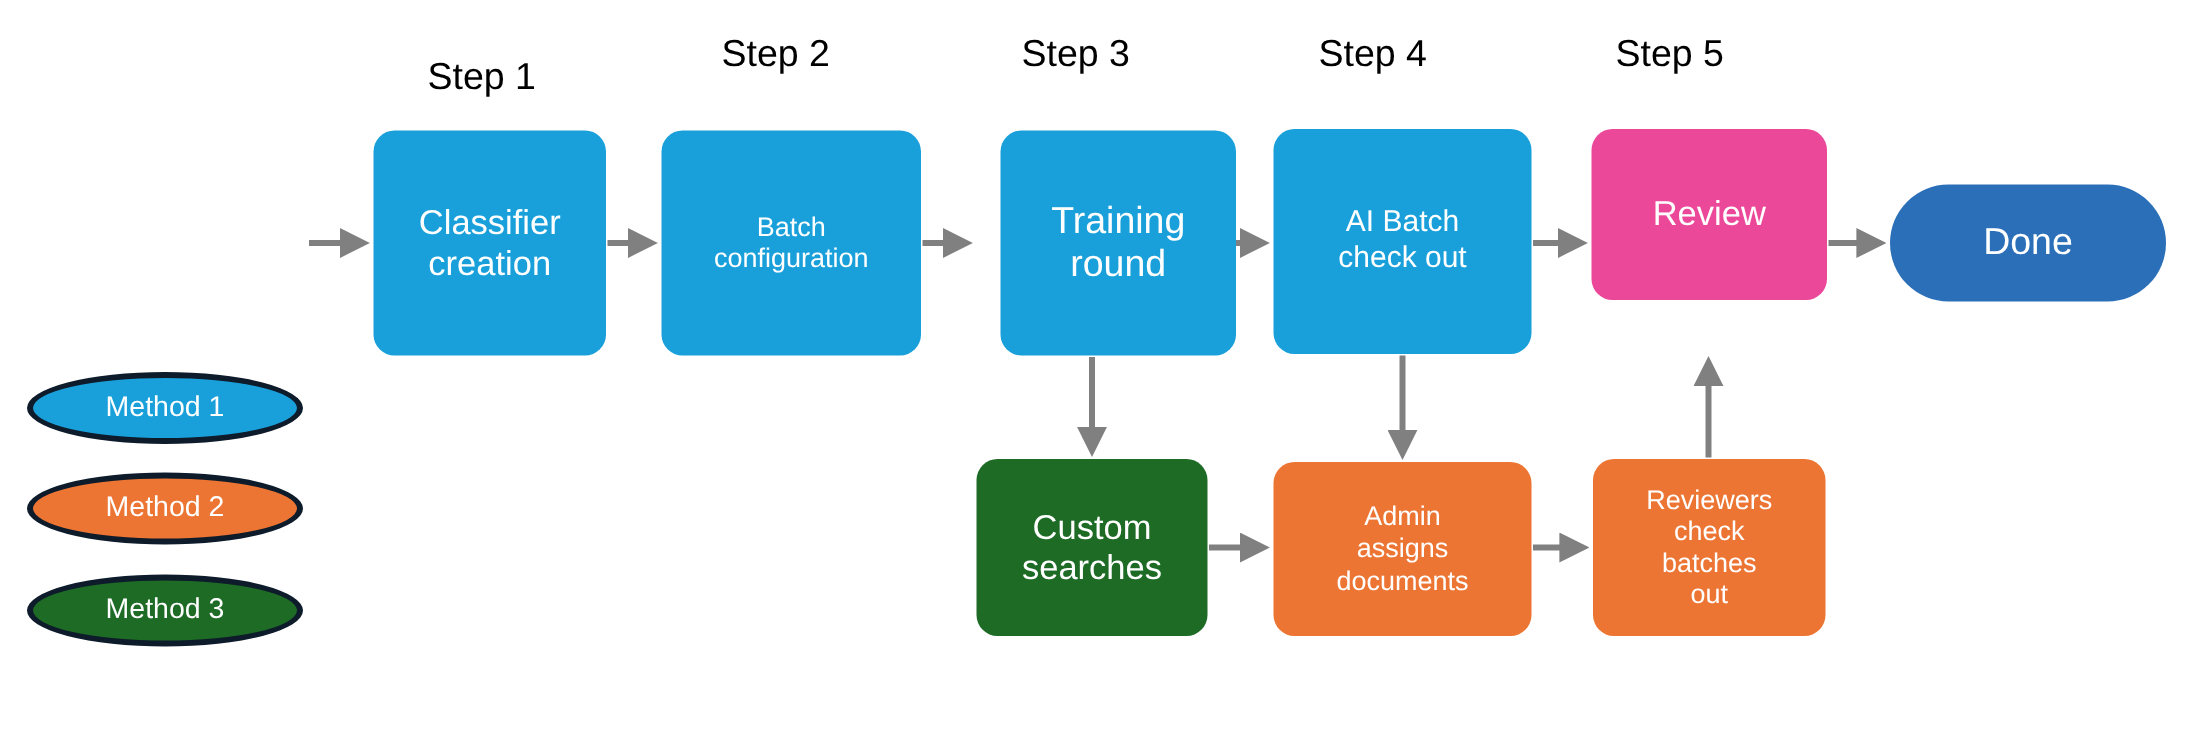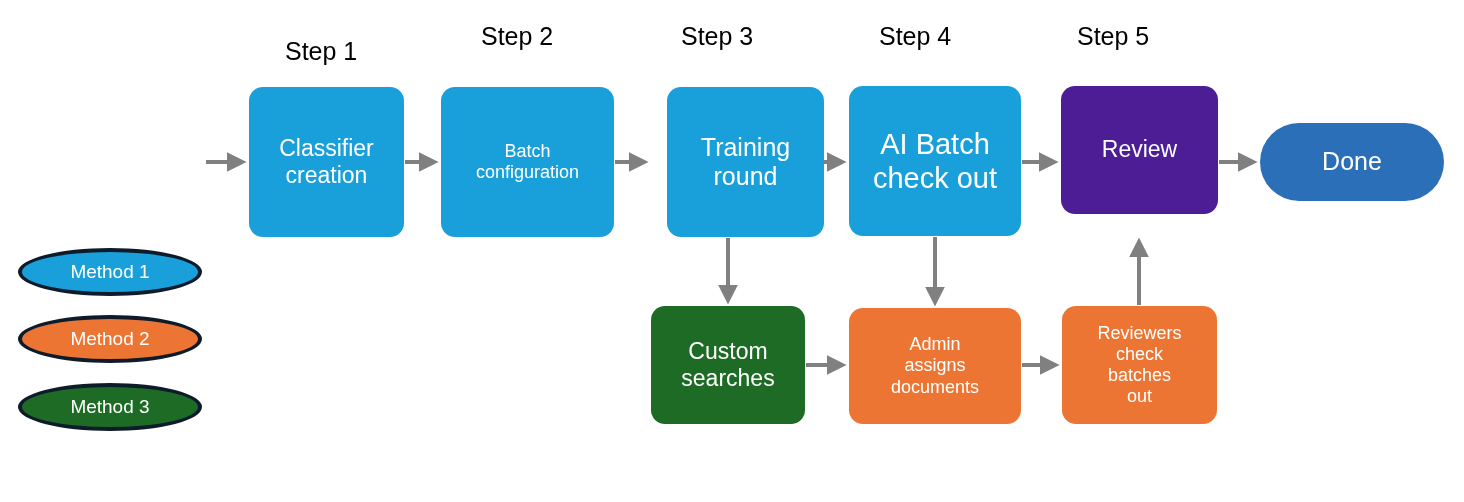--- a/index.html
+++ b/index.html
@@ -140,26 +140,26 @@
   <div class="node node-box" style="left:441px; top:87px; width:173px; height:150px; background:#19A0DB; font-size:18px;">
     <span class="node-label">Batch
 configuration</span>
   </div>
 
   <div class="node node-box" style="left:651px; top:87px; width:157px; height:150px; background:#19A0DB; font-size:25px;margin-left:16px;">
     <span class="node-label">Training
 round</span>
   </div>
 
-  <div class="node node-box" style="left:849px; top:86px; width:172px; height:150px; background:#19A0DB; font-size:29px;">
+  <div class="node node-box" style="left:849px; top:86px; width:172px; height:150px; background:#19A0DB; font-size:20px;">
     <span class="node-label">AI Batch
 check out</span>
   </div>
 
-  <div class="node node-box" style="left:1061px; top:86px; width:157px; height:128px; background:#4c1d95; font-size:23px;">
+  <div class="node node-box" style="left:1061px; top:86px; width:157px; height:114px; background:#ec4899; font-size:23px;">
     <span class="node-label">Review</span>
   </div>
 
   <div class="node node-box" style="left:651px; top:306px; width:154px; height:118px; background:#1E6B26; font-size:23px;">
     <span class="node-label">Custom
 searches</span>
   </div>
 
   <div class="node node-pill" style="left:1260px; top:123px; width:184px; height:78px; background:#2A6FB8; font-size:25px;">
     <span class="node-label">Done</span>

